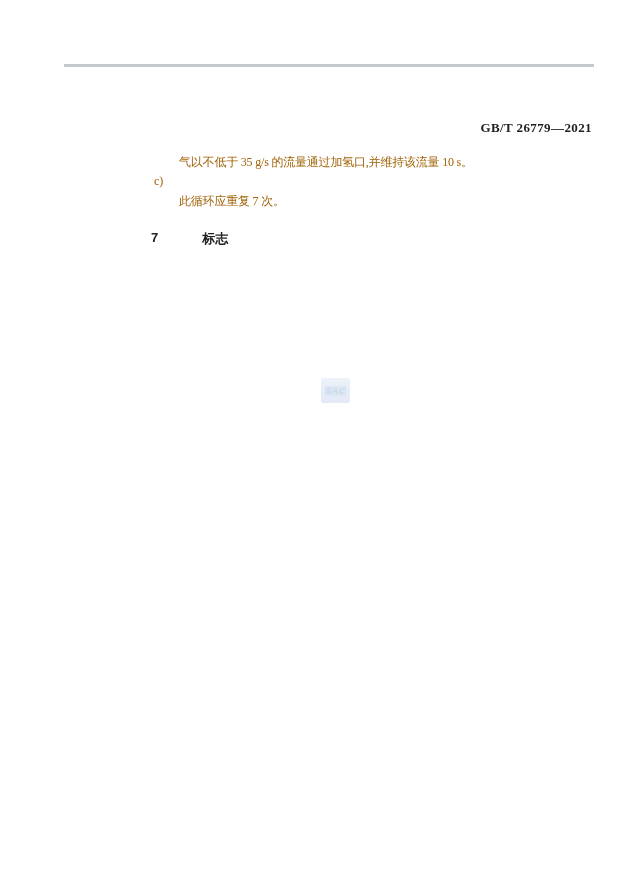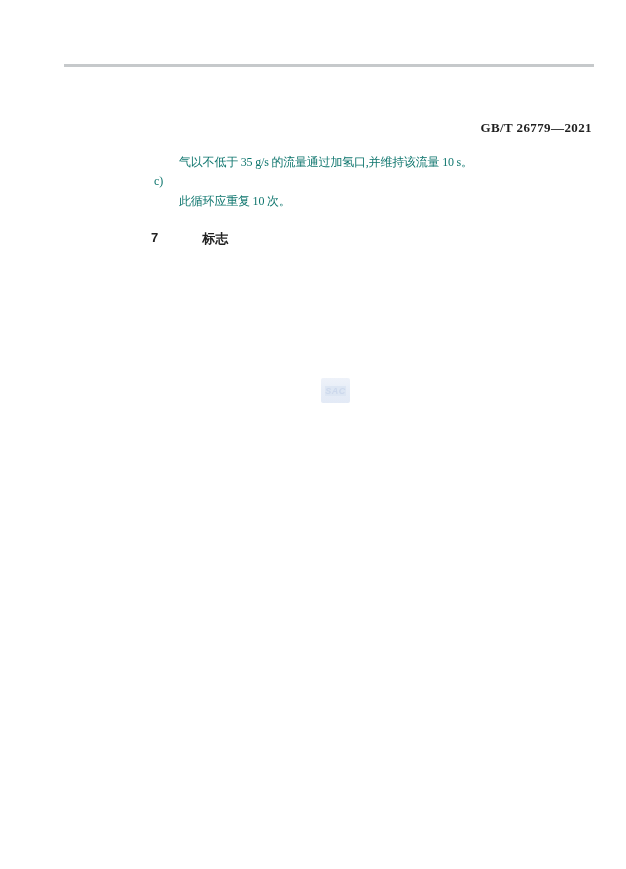--- a/index.html
+++ b/index.html
@@ -34,21 +34,21 @@
     font-weight: bold;
     letter-spacing: 0.4px;
     color: #1f1f1f;
     white-space: nowrap;
   }
   .bodytext {
     position: absolute;
     font-size: 12px;
     letter-spacing: -0.2px;
     white-space: nowrap;
-    color: #0f766e;
+    color: #a16207;
   }
   .line-b2   { top: 90px;  left: 115px; }
   .line-c1   { top: 110px; left: 115px; }
   .marker-c  { top: 110px; left: 90px;  }
   .line-c2   { top: 129px; left: 115px; }
   .section-heading {
     position: absolute;
     top: 150px; left: 71px;
     font-family: "Liberation Sans", "DejaVu Sans", sans-serif;
     font-weight: bold;
@@ -99,21 +99,21 @@
   <div class="scan-edge-right"></div>
   <div class="scan-edge-bottom"></div>
 
   <div class="header-code">GB/T 26779—2021</div>
 
   <div class="bodytext line-b2">气以不低于 35 g/s 的流量通过加氢口,并维持该流量 10 s。</div>
 
   <div class="bodytext marker-c">c)</div>
 
 
-  <div class="bodytext line-c2">此循环应重复 10 次。</div>
+  <div class="bodytext line-c2">此循环应重复 7 次。</div>
 
   <div class="section-heading">
     <span>7</span>
     <span>标志</span>
   </div>
 
 
 
   <div class="watermark">
     <span class="watermark-label">SAC</span>

